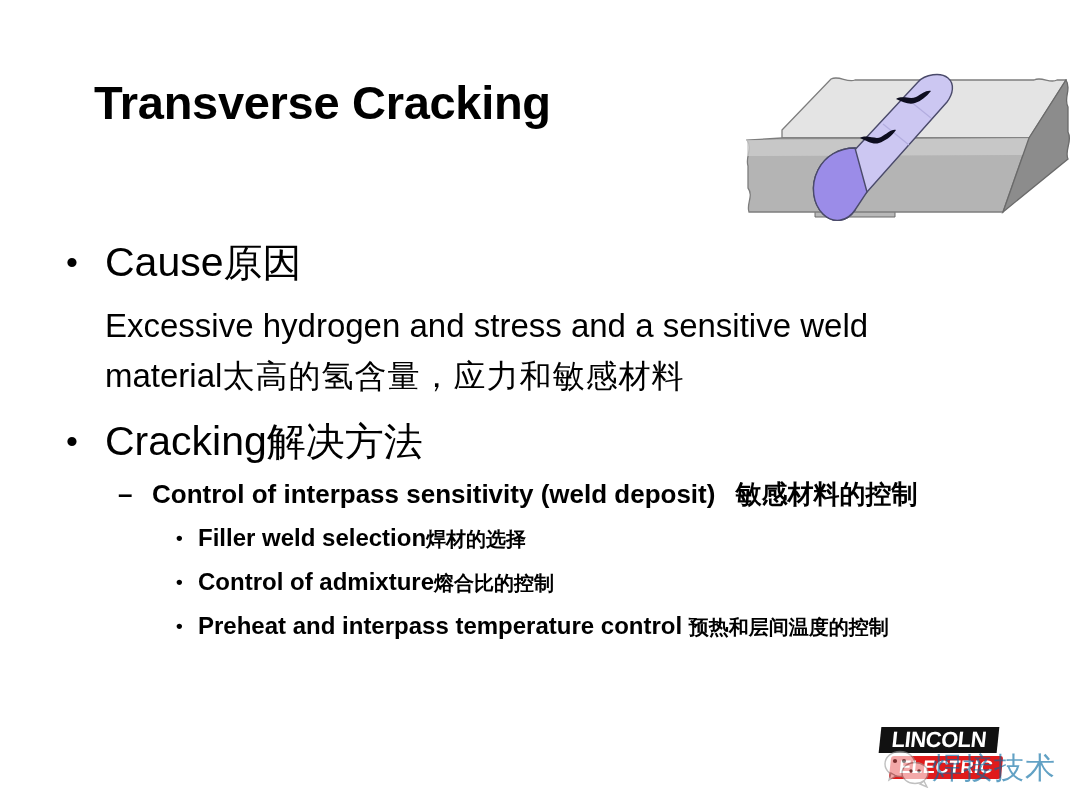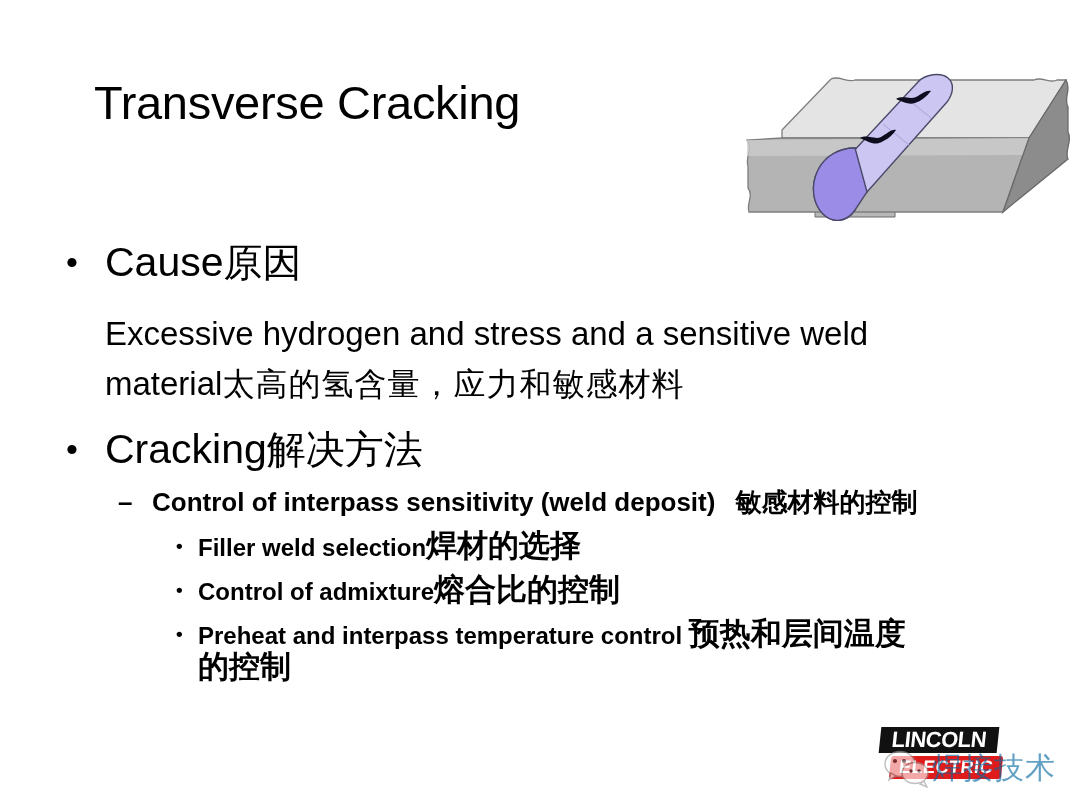--- a/index.html
+++ b/index.html
@@ -25,21 +25,21 @@
 
   
   .title-block {
     position: absolute;
     left: 94px;
     top: 76px;
     width: 620px;
   }
   .title-en {
     font-family: "Liberation Sans", sans-serif;
-    font-weight: normal;
+    font-weight: bold;
     font-size: 47px;
     line-height: 54px;
     letter-spacing: -0.3px;
     white-space: nowrap;
   }
   .title-cn {
     font-family: "DejaVu Sans", sans-serif;
     font-weight: normal;
     font-size: 44px;
     line-height: 56px;
@@ -70,21 +70,21 @@
     line-height: 52px;
   }
   .lvl1 .en { font-family: "Liberation Sans", sans-serif; }
   .lvl1 .cn { font-family: Liberation Sans, sans-serif; font-size: 39px; }
 
   .para {
     padding-left: 105px;
     padding-right: 30px;
     font-size: 33px;
     line-height: 50px;
-    margin-top: 20px;
+    margin-top: 12px;
     margin-bottom: 14px;
   }
   .para .en { font-family: "Liberation Sans", sans-serif; }
   .para .cn { font-family: "DejaVu Serif", serif; font-size: 32px; letter-spacing: 1px; }
 
   .lvl2 {
     position: relative;
     padding-left: 152px;
     padding-right: 40px;
     font-weight: bold;
@@ -113,21 +113,21 @@
     margin-top: 11px;
   }
   .lvl3 .bullet {
     position: absolute;
     left: 176px;
     top: 0;
     font-size: 19px;
     line-height: 31px;
   }
   .lvl3 .en { font-family: "Liberation Sans", sans-serif; }
-  .lvl3 .cn { font-family: "DejaVu Sans", sans-serif; font-size: 31px; }
+  .lvl3 .cn { font-family: "DejaVu Sans", sans-serif; font-size: 20px; }
 
   
   .illustration {
     position: absolute;
     left: 735px;
     top: 52px;
     width: 345px;
     height: 185px;
   }
   .illustration svg { display: block; }

